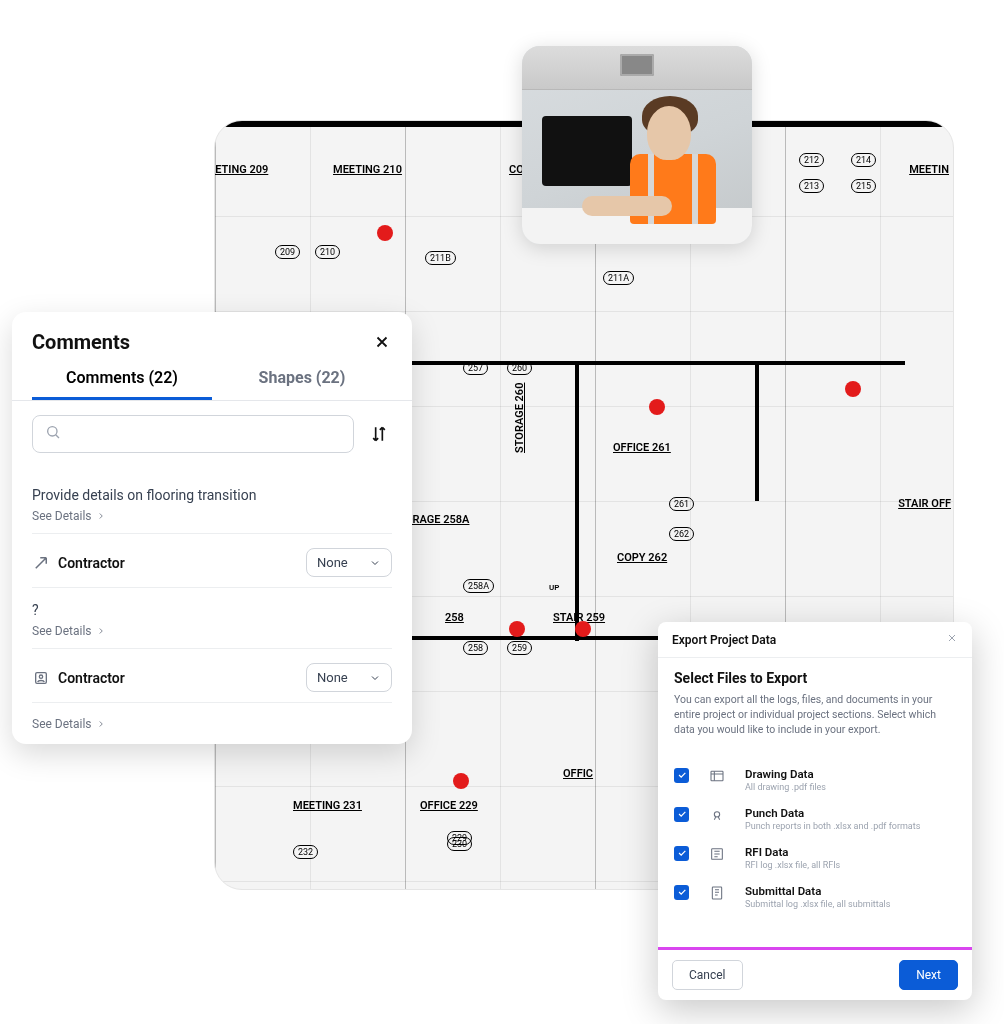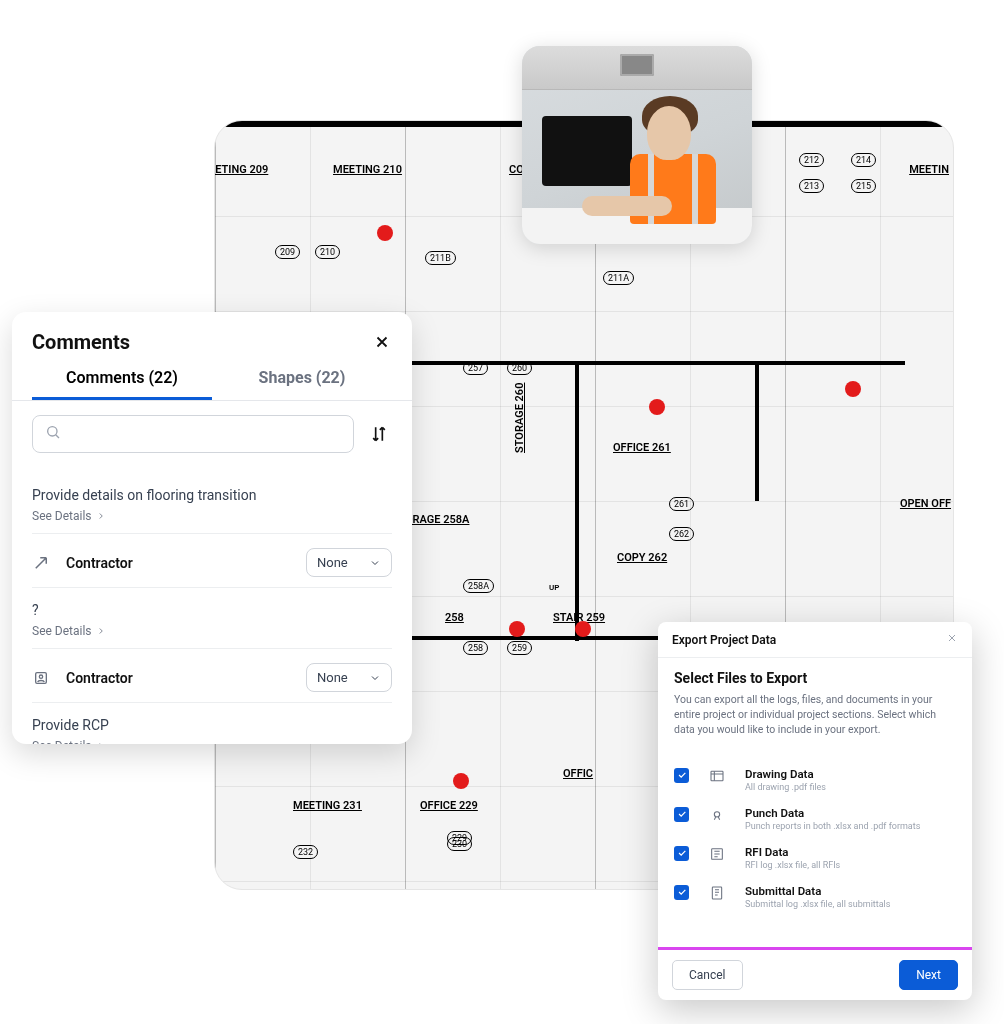--- a/index.html
+++ b/index.html
@@ -124,21 +124,21 @@
   .cp-search input { border:0; outline:0; flex:1; font-size:14px; color:#111;}
   .cp-sort { width:26px; height:26px; display:flex; align-items:center; justify-content:center;
     cursor:pointer; color:#111;}
   .cp-body { flex:1; overflow:hidden; padding: 0 20px 0; }
   .cp-block { border-top:1px solid #eceef0; padding:14px 0 10px; }
   .cp-block:first-child { border-top:0; padding-top: 20px;}
   .cp-block-title { font-size:14px; color:#374151; margin-bottom:6px;}
   .cp-see { font-size:12px; color:#6b7280; display:flex; align-items:center; gap:4px;
     cursor:pointer;}
   .cp-row { display:flex; align-items:center; justify-content:space-between; }
-  .cp-left { display:flex; align-items:center; gap:16px; }
+  .cp-left { display:flex; align-items:center; gap:8px; }
   .cp-icon { width:18px; height:18px; display:flex; align-items:center; justify-content:center;
     color:#6b7280;}
   .cp-contractor { font-size:14px; font-weight:600; color:#111;}
   .cp-select { border:1px solid #d1d5db; border-radius:8px; padding:6px 10px;
     font-size:13px; color:#374151; display:flex; align-items:center; gap:14px;
     min-width:86px; justify-content:space-between; cursor:pointer;}
   .cp-q { font-size:14px; color:#374151; }
 
   
   .export-modal {
@@ -188,21 +188,21 @@
 
   <span class="fp-label" style="top:42px;left:-6px">EETING  209</span>
   <span class="fp-label" style="top:42px;left:118px">MEETING  210</span>
   <span class="fp-label" style="top:42px;left:294px">CONFEREN</span>
   <span class="fp-label" style="top:332px;left:298px;transform:rotate(-90deg);transform-origin:left top">STORAGE  260</span>
   <span class="fp-label" style="top:320px;left:398px">OFFICE  261</span>
   <span class="fp-label" style="top:430px;left:402px">COPY  262</span>
   <span class="fp-label" style="top:392px;left:190px">ORAGE  258A</span>
   <span class="fp-label" style="top:490px;left:338px">STAIR  259</span>
   <span class="fp-label" style="top:490px;left:230px">258</span>
-  <span class="fp-label" style="top:376px;right:2px">OPEN OFF</span>
+  <span class="fp-label" style="top:376px;right:2px">STAIR OFF</span>
   <span class="fp-label" style="top:678px;left:78px">MEETING  231</span>
   <span class="fp-label" style="top:678px;left:205px">OFFICE  229</span>
   <span class="fp-label" style="top:646px;left:348px">OFFIC</span>
   <span class="fp-label" style="top:42px;right:4px">MEETIN</span>
   <span class="fp-label" style="top:462px;left:334px;font-size:8px;text-decoration:none">UP</span>
 
   <span class="fp-num" style="top:124px;left:60px">209</span>
   <span class="fp-num" style="top:124px;left:100px">210</span>
   <span class="fp-num" style="top:130px;left:210px">211B</span>
   <span class="fp-num" style="top:150px;left:388px">211A</span>
@@ -324,21 +324,20 @@
         <div class="cp-select">
           <span>None</span>
           <svg viewBox="0 0 24 24" width="12" height="12" fill="none" stroke="currentColor" stroke-width="2">
               <path d="M6 9l6 6 6-6"></path>
             </svg>
         </div>
       </div>
     </div>
 
     <div class="cp-block" style="border-top:1px solid #eceef0">
-      <div class="cp-block-title">Provide RCP</div>
       <div class="cp-see">
         <span>See Details</span>
         <svg viewBox="0 0 24 24" width="10" height="10" fill="none" stroke="currentColor" stroke-width="2">
             <path d="M9 6l6 6-6 6"></path>
           </svg>
       </div>
     </div>
   </div>
 </div>
 

